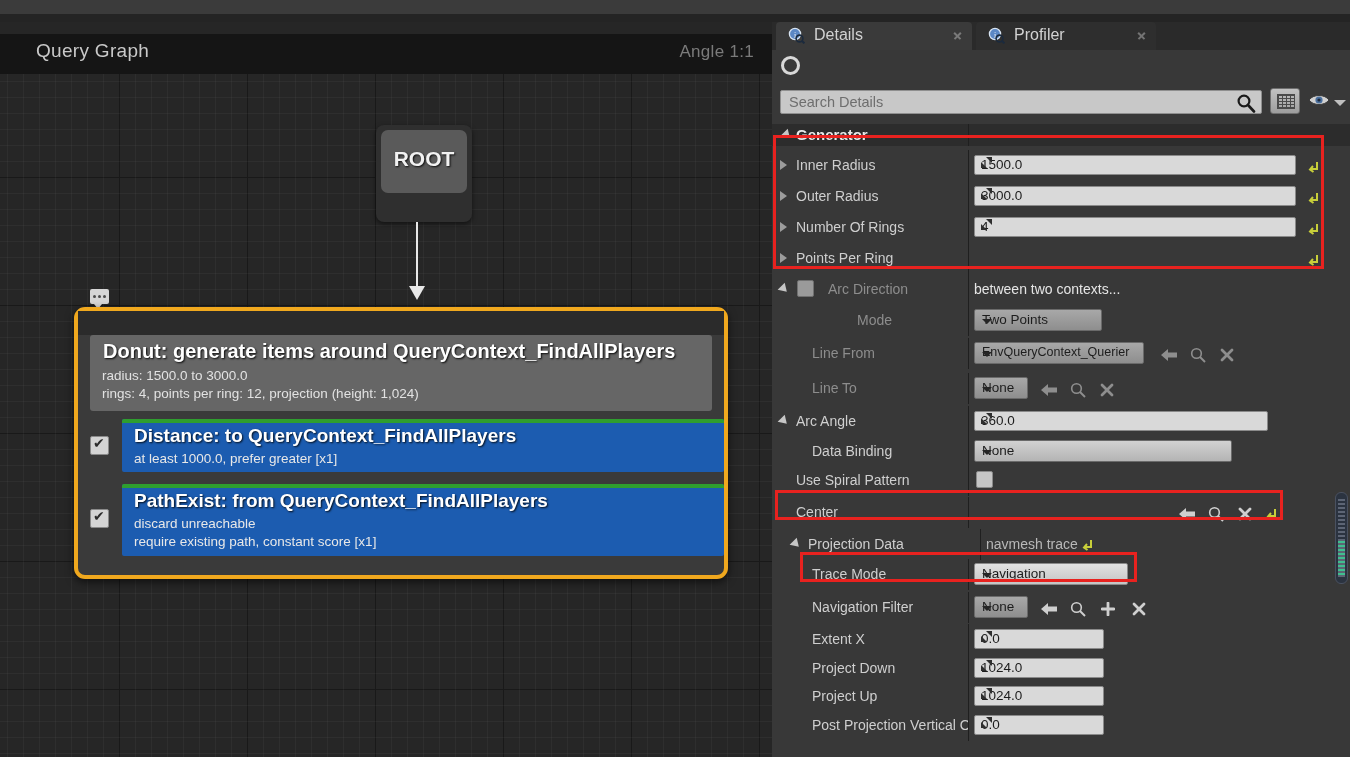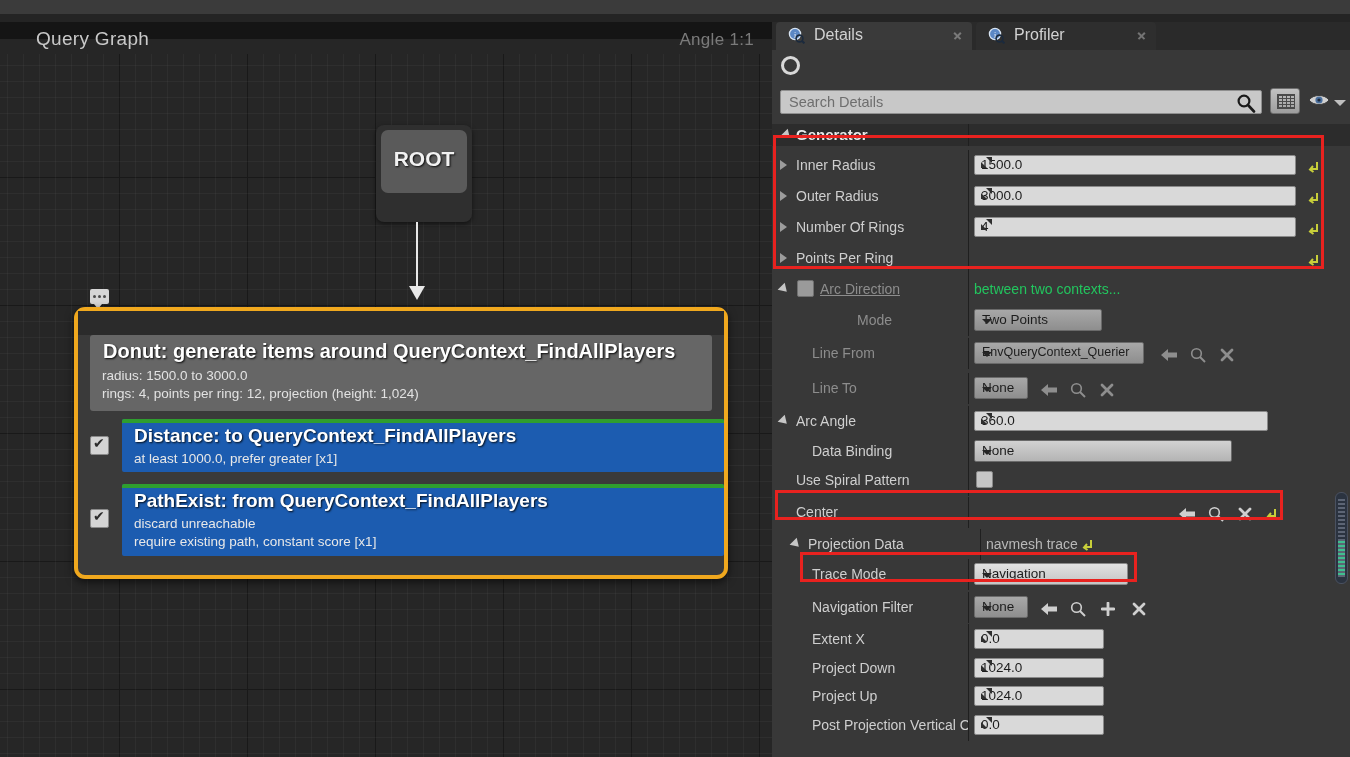--- a/index.html
+++ b/index.html
@@ -14,21 +14,21 @@
   
   .topstrip { position: absolute; left: 0; top: 0; width: 1350px; height: 14px; background: #3b3b3b; }
   .topstrip2 { position: absolute; left: 0; top: 14px; width: 1350px; height: 8px; background: #242424; }
 
   
   .graph-pane {
     position: absolute; left: 0; top: 22px; width: 772px; height: 735px;
     background: #262626; overflow: hidden;
   }
   .graph-titlebar {
-    position: absolute; left: 0; top: 0; width: 772px; height: 17px;
+    position: absolute; left: 0; top: 12px; width: 772px; height: 40px;
     background: #151515; z-index: 5; text-align: center;
   }
   .graph-title {
     position: absolute; left: 36px; top: 6px;
     font-size: 19px; color: #c9c9c9; letter-spacing: .3px;
   }
   .graph-zoom {
     position: absolute; right: 18px; top: 8px;
     font-size: 17px; color: #7a7a7a; letter-spacing: .3px;
   }
@@ -250,21 +250,21 @@
 
   .chk {
     position: absolute; width: 17px; height: 17px;
     background: #c6c6c6; border: 1px solid #8a8a8a; border-radius: 2px;
   }
   .chk.dimbox { background: #9a9a9a; border-color: #707070; }
 
   .staticval {
     position: absolute; font-size: 14px; color: #b8b8b8; white-space: nowrap;
   }
-  .staticval.dim { color: #22c55e; }
+  .staticval.dim { color: #e5e5e5; }
 
   
   .act { position: absolute; cursor: pointer; }
   .act-back { width: 18px; height: 14px; }
   .act-mag { width: 16px; height: 16px; }
   .act-x { width: 14px; height: 14px; }
   .act-plus { width: 14px; height: 14px; }
   .reset-ico { position: absolute; width: 14px; height: 15px; }
 
   
@@ -466,21 +466,21 @@
             <path d="M11 4 L11 11 L4 11" fill="none" stroke="#c8cf3a" stroke-width="2"></path>
             <path d="M7 8 L4 11.5 L7.5 14" fill="none" stroke="#c8cf3a" stroke-width="2"></path>
           </svg>
         </span>
       </div>
 
       <div class="prow" style="top:224px;">
         <span class="pdiv"></span>
         <span class="ptri open" style="left:7px;"></span>
         <span class="chk dimbox" style="left:25px; top:6px;"></span>
-        <span class="plabel dim" style="left:48px;text-decoration:underline;">Arc Direction</span>
+        <span class="plabel dim" style="left:56px;">Arc Direction</span>
         <span class="staticval dim" style="left:202px; top:7px;">between two contexts...</span>
       </div>
 
       <div class="prow" style="top:255px;">
         <span class="pdiv"></span>
         <span class="plabel dim" style="left:40px;margin-left:45px;">Mode</span>
         <span class="combo" style="left:202px; top:4px; width:128px;">
           <span>Two Points</span>
           <span class="caret"></span>
         </span>

